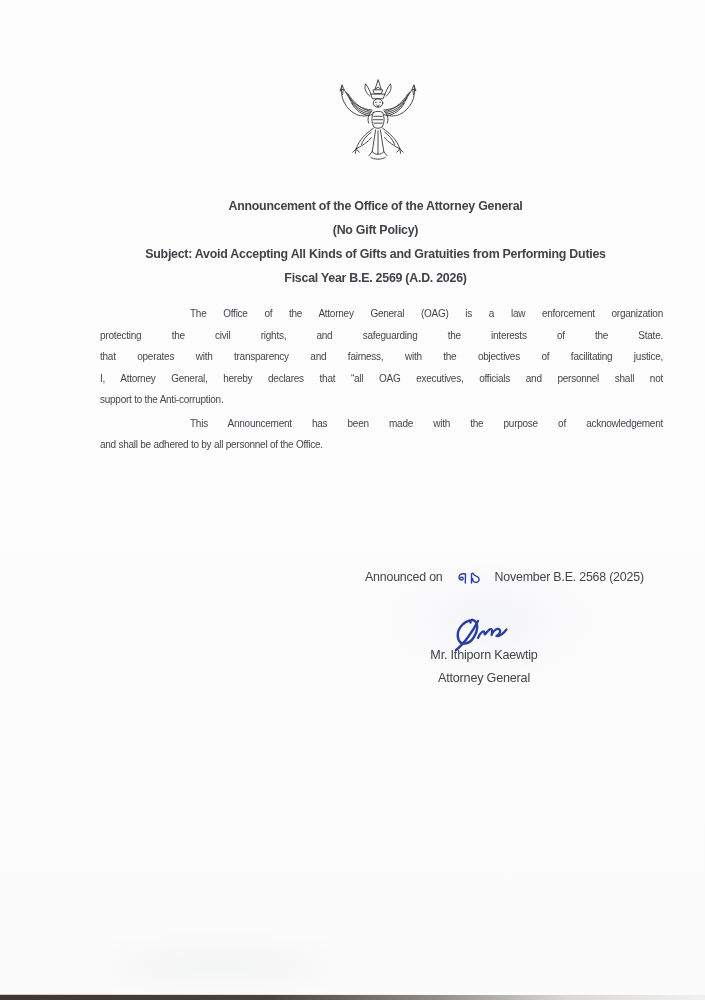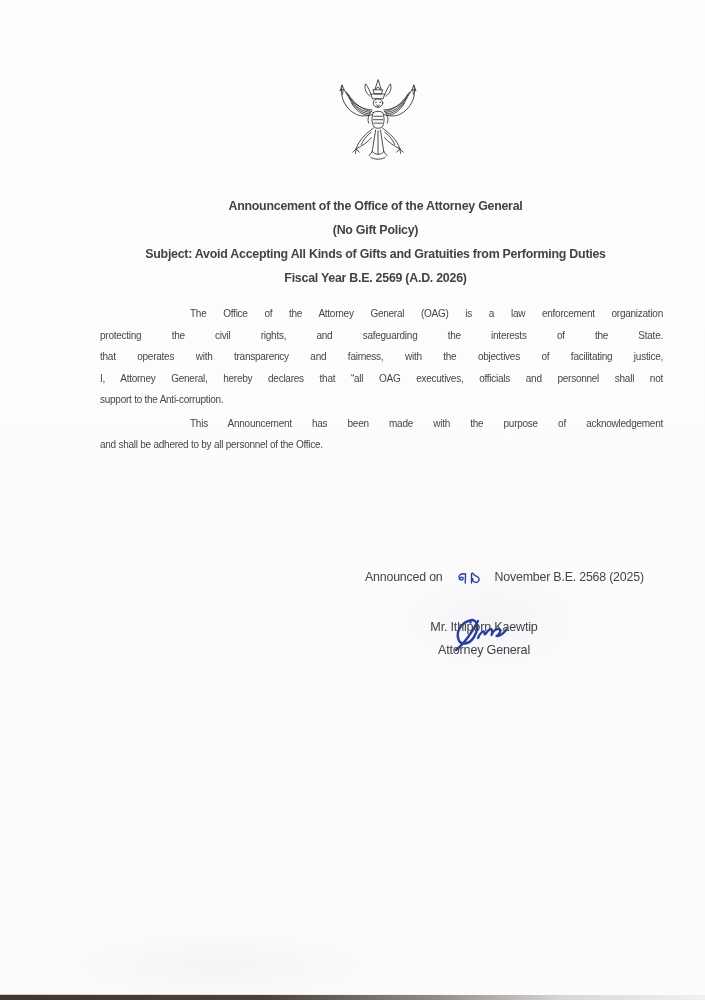--- a/index.html
+++ b/index.html
@@ -54,21 +54,21 @@
   }
   .hand-day { position: relative; top: 1px; margin: 0 4px; }
   .hand-day .sr { font-size: 0; color: transparent; }
   .signature {
     position: absolute;
     left: 448px; top: 614px;
     width: 76px; height: 40px;
   }
   .signer-block {
     position: absolute;
-    left: 484px; top: 616px;
+    left: 484px; top: 644px;
     transform: translateX(-50%);
     text-align: center;
     font-size: 12.6px;
     letter-spacing: -0.2px;
     line-height: 23px;
     color: #404347;
     white-space: nowrap;
   }
   .scan-edge-line {
     position: absolute;

